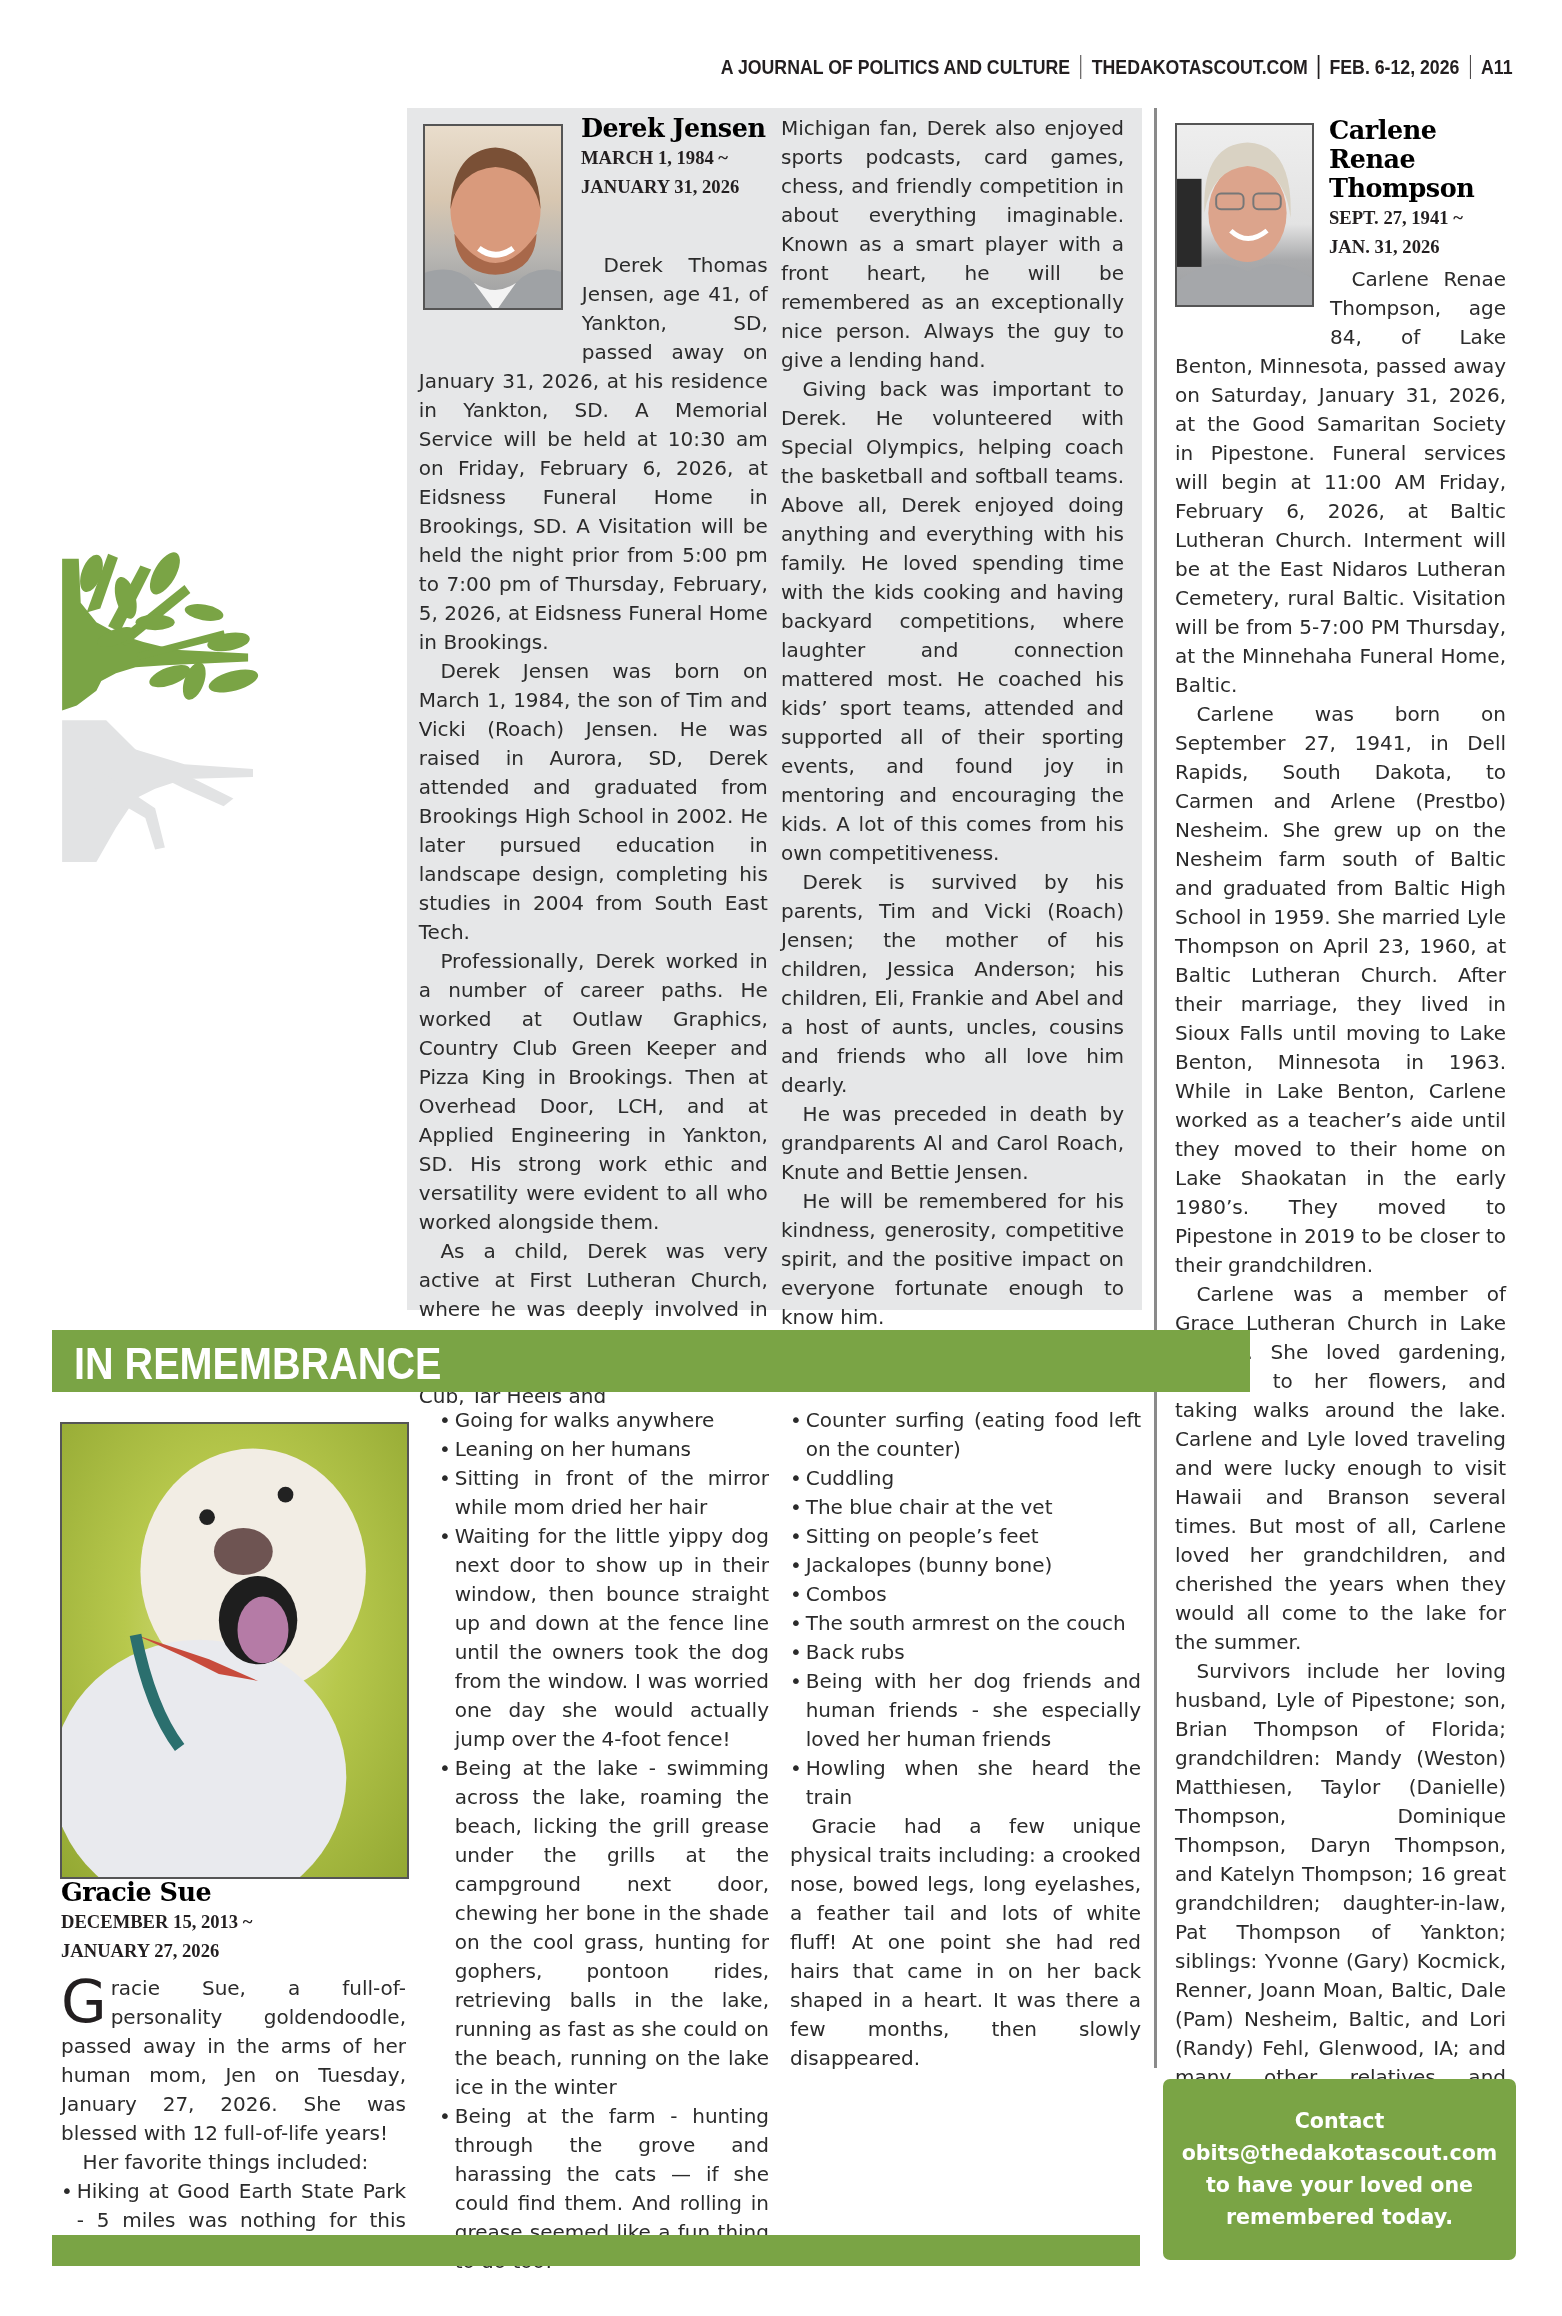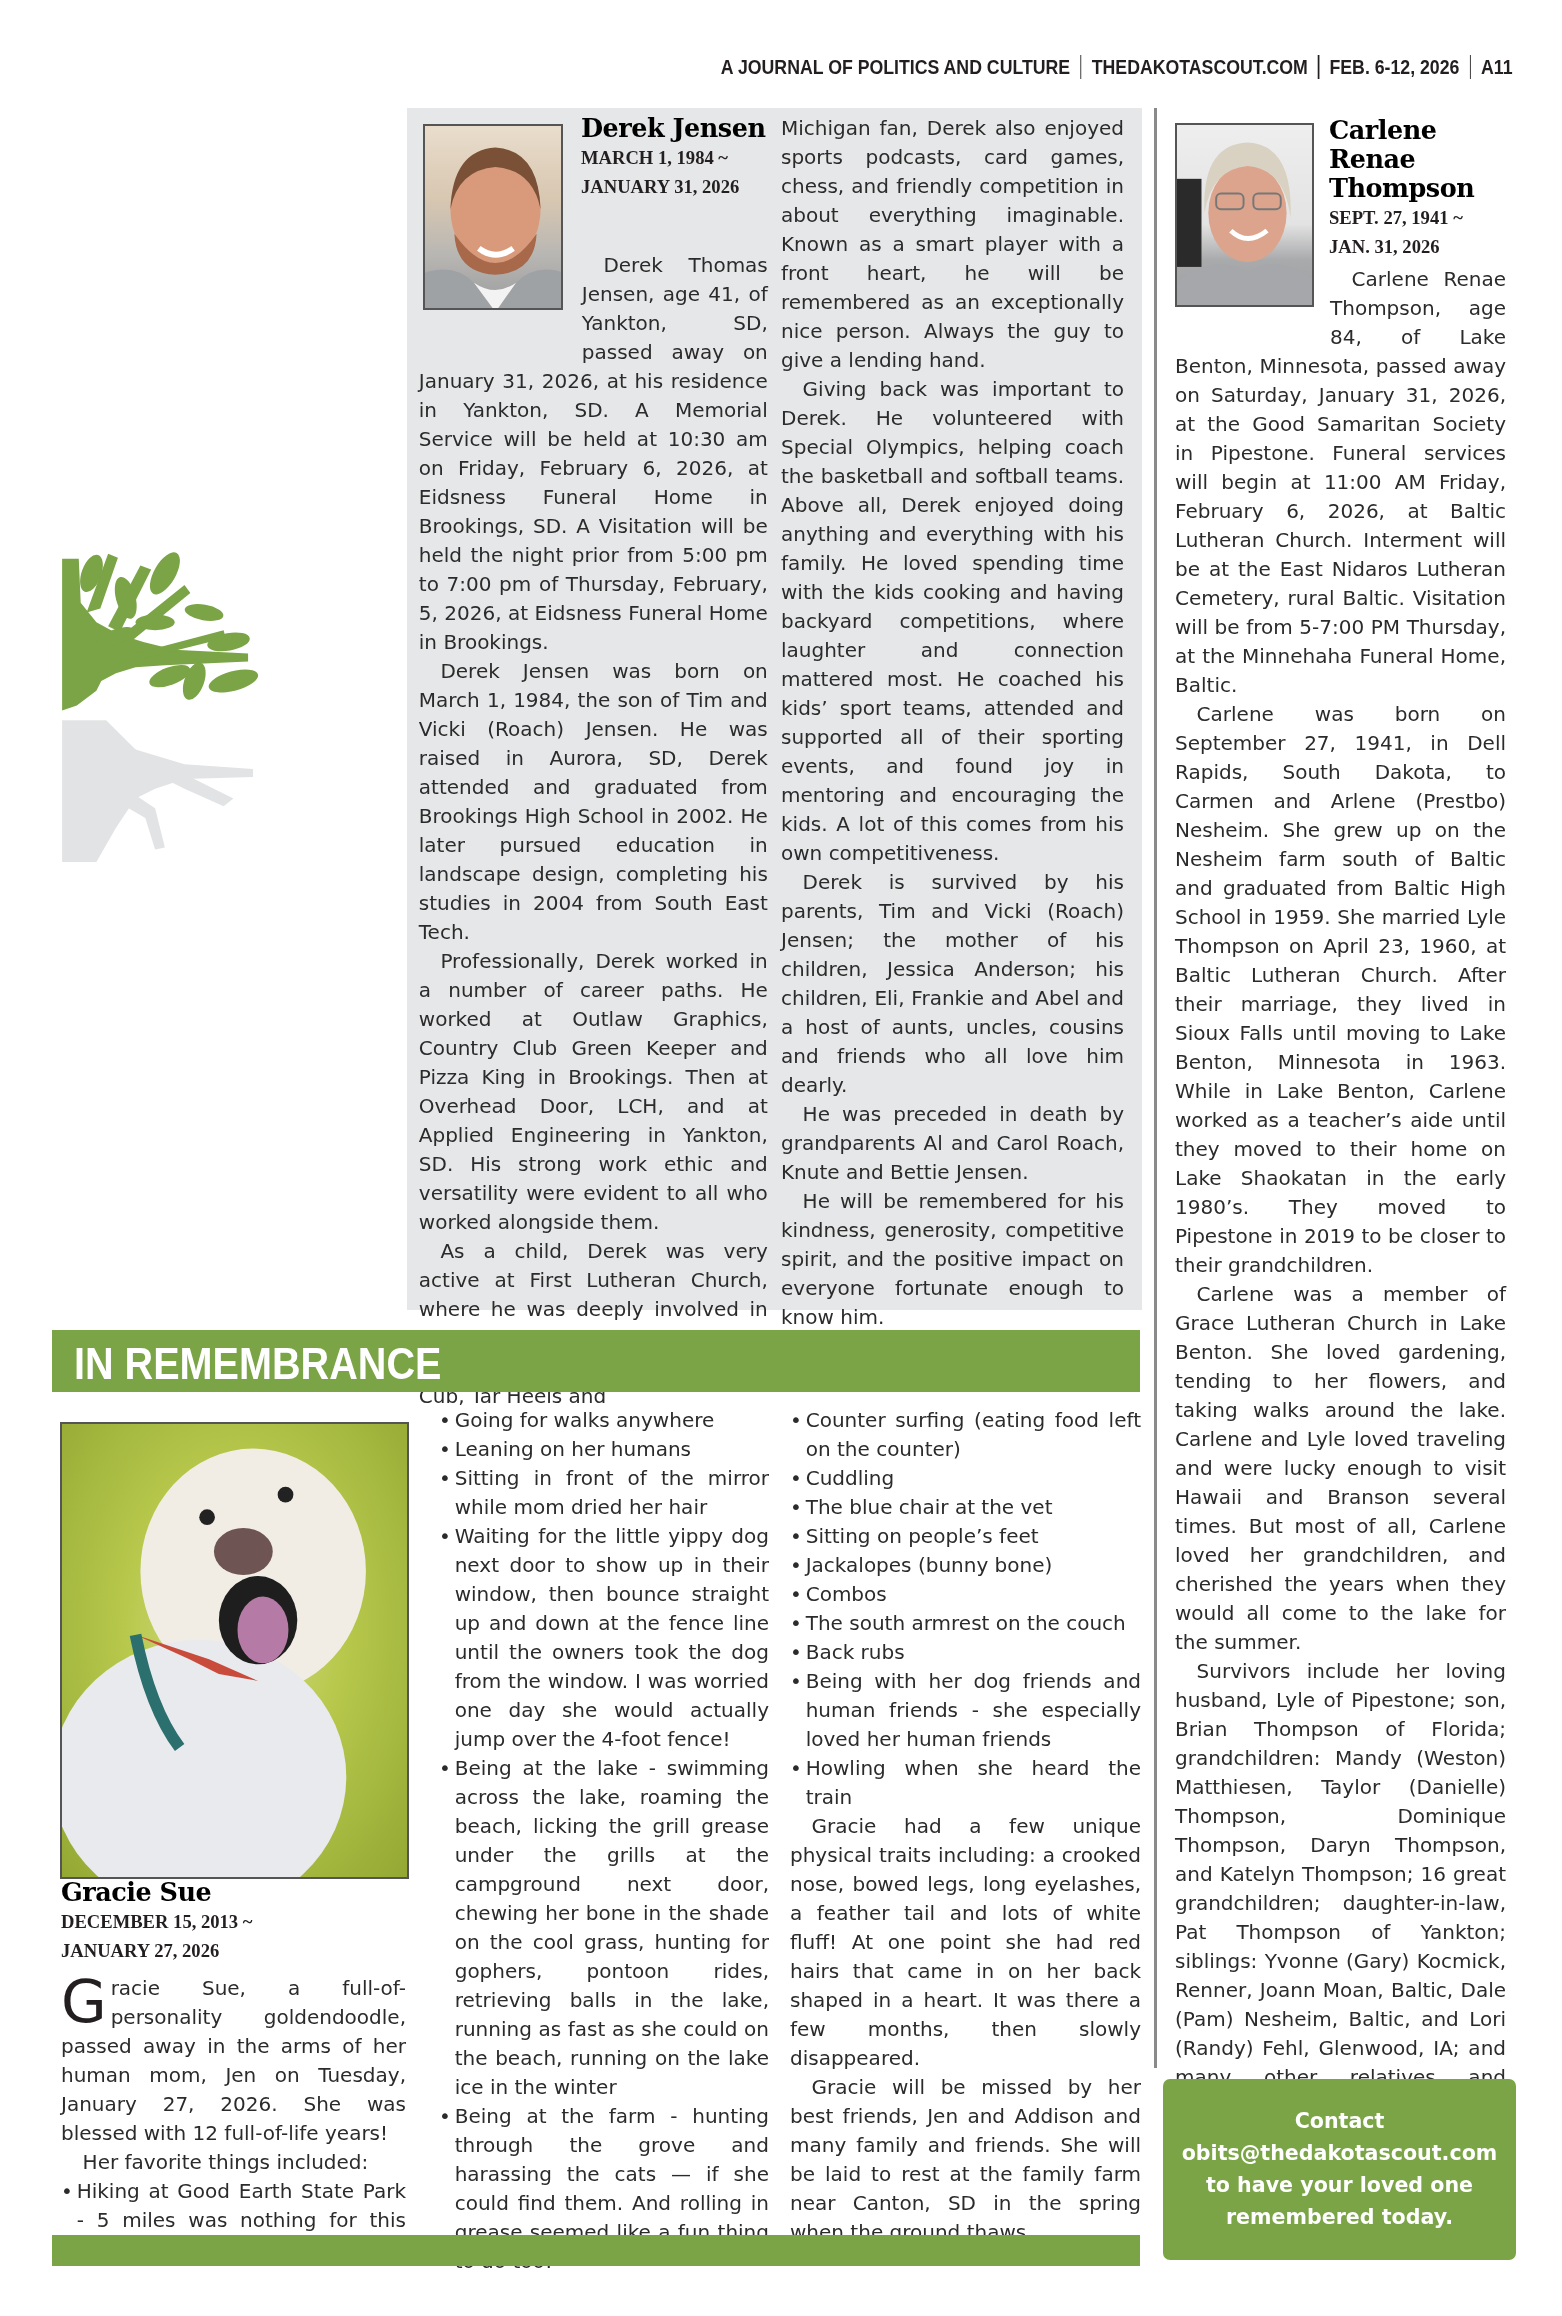--- a/index.html
+++ b/index.html
@@ -30,21 +30,21 @@
     .derek-box { position: absolute; left: 407px; top: 108px; width: 735px; height: 1202px; background: #e6e7e8; }
     .col { position: absolute; font-size: 20px; line-height: 29px; text-align: justify; color: #2b2b2b; }
     .col p { text-indent: 21.6px; }
     .col p.noindent { text-indent: 0; }
     .photo { position: absolute; border: 2px solid #555; overflow: hidden; }
     .name { font-family: "DejaVu Serif", serif; font-weight: bold; font-size: 25.5px; line-height: 29px; color: #000000; letter-spacing: -0.5px; }
     .dates { font-family: Liberation Serif, serif; font-weight: bold; font-size: 18.6px; line-height: 29px; color: #231f20; }
 
     .rule-v { position: absolute; left: 1154px; top: 108px; width: 2.9px; height: 1960px; background: #8a8a8a; }
 
-    .banner { position: absolute; left: 52px; top: 1330px; width: 1088px; height: 62px; background: #7aa445; }
+    .banner { position: absolute; left: 52px; top: 1330px; width: 1198px; height: 62px; background: #7aa445; }
     .banner span { position: absolute; left: 21.6px; top: 7.8px; font-family: "Liberation Sans", sans-serif; font-weight: bold; font-size: 45px; color: #fff; letter-spacing: 0px; transform: scaleX(0.88); transform-origin: left center; }
 
     .bottom-bar { position: absolute; left: 52px; top: 2235px; width: 1088px; height: 31px; background: #7aa445; }
 
     .contact {
       position: absolute; left: 1155px; top: 2079px; width: 353px; height: 181px;
       background: #7aa445; border-radius: 7px; color: #fff;
       font-family: "DejaVu Sans", sans-serif; font-weight: bold; font-size: 20.6px; line-height: 32px;
       text-align: center; padding-top: 25.5px; margin-left: 8px;
     }
@@ -205,21 +205,20 @@
       <li>The blue chair at the vet</li>
       <li>Sitting on people’s feet</li>
       <li>Jackalopes (bunny bone)</li>
       <li>Combos</li>
       <li>The south armrest on the couch</li>
       <li>Back rubs</li>
       <li>Being with her dog friends and human friends - she especially loved her human friends</li>
       <li>Howling when she heard the train</li>
     </ul>
     <p>Gracie had a few unique physical traits including: a crooked nose, bowed legs, long eyelashes, a feather tail and lots of white fluff! At one point she had red hairs that came in on her back shaped in a heart. It was there a few months, then slowly disappeared.</p>
-    <p>Gracie will be missed by her best friends, Jen and Addison and many family and friends. She will be laid to rest at the family farm near Canton, SD in the spring when the ground thaws.</p>
   </div>
 </div>
 
 <div class="bottom-bar"></div>
 
 <div class="contact">
   <div>Contact</div>
   <div>obits@thedakotascout.com</div>
   <div>to have your loved one</div>
   <div>remembered today.</div>

